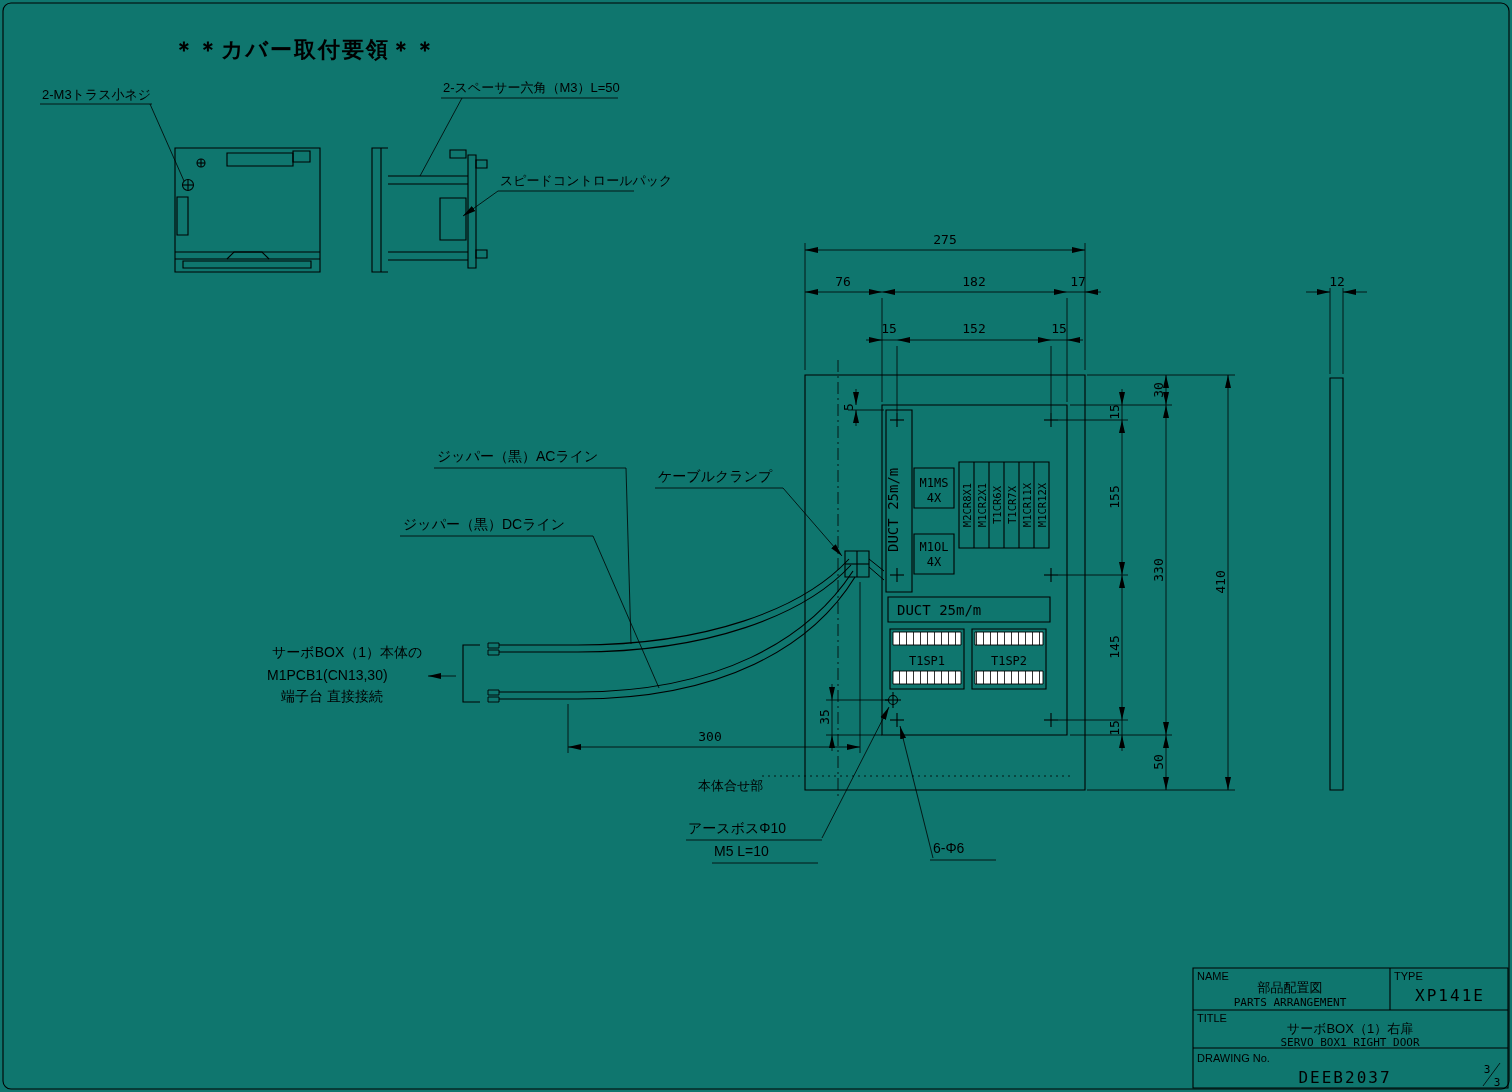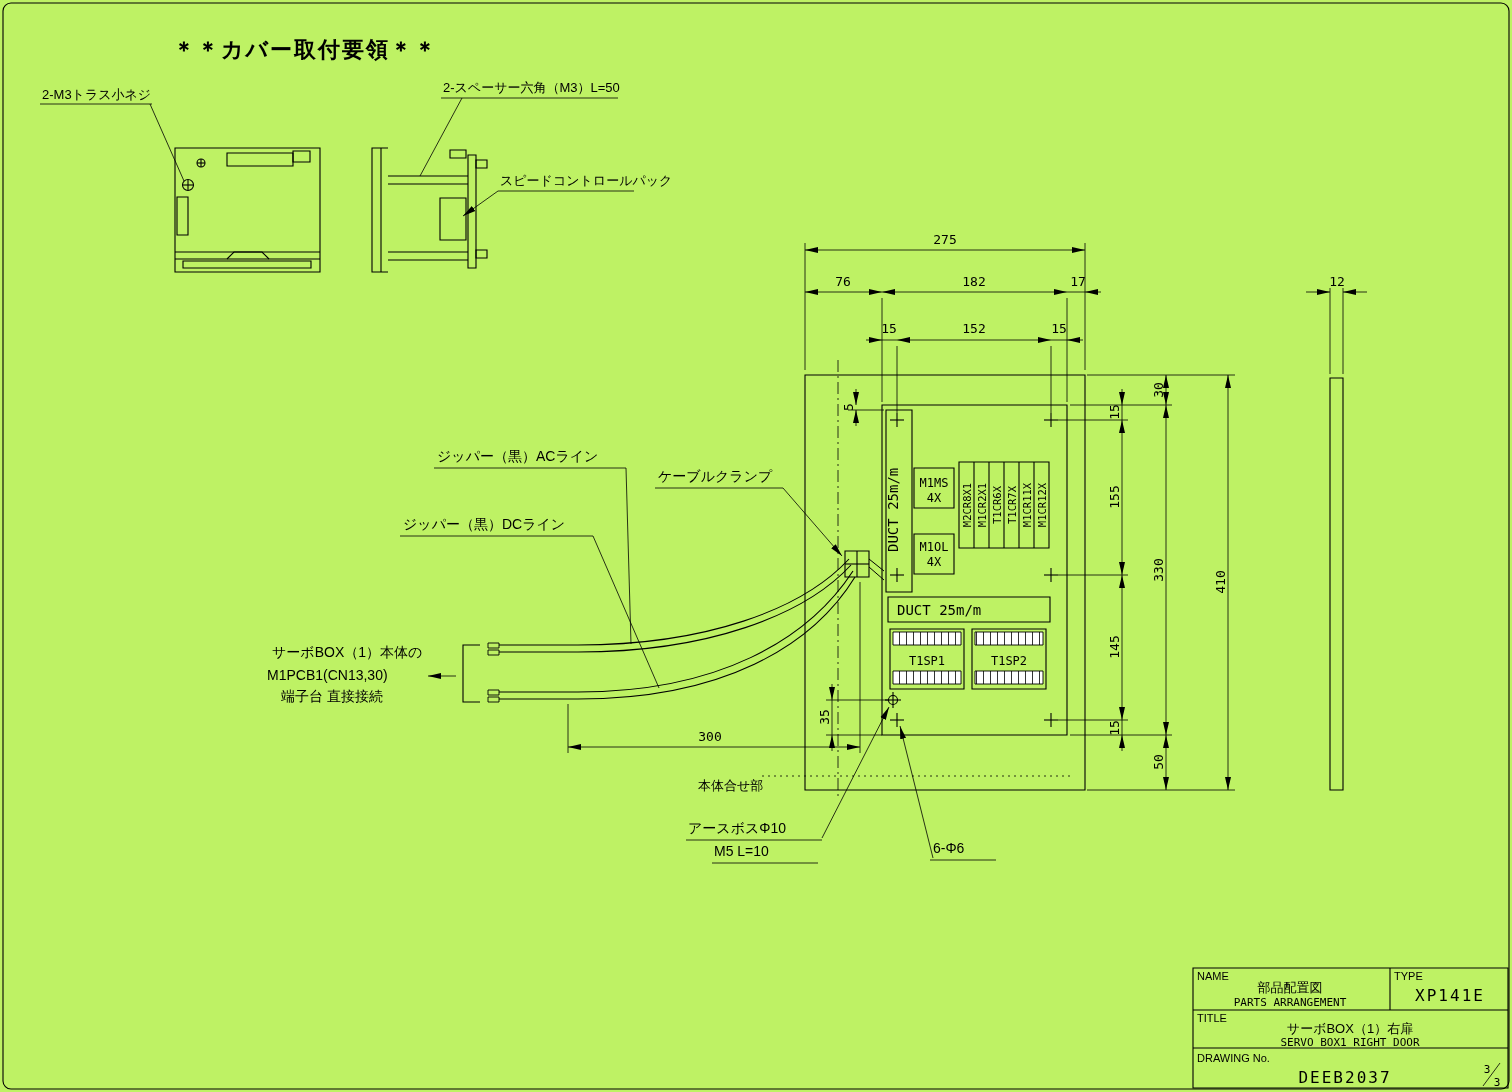--- a/index.html
+++ b/index.html
@@ -1,16 +1,16 @@
 <!DOCTYPE html>
 <html><head>
 <meta charset="utf-8">
 <style>
   html,body{margin:0;padding:0;background:#e8e8e8;}
-  .sheet{position:relative;width:1512px;height:1092px;background:#bef264;overflow:hidden;
+  .sheet{position:relative;width:1512px;height:1092px;background:#0f766e;overflow:hidden;
          font-family:"Liberation Sans",sans-serif;}
   svg{position:absolute;left:0;top:0;}
   svg *{vector-effect:non-scaling-stroke;}
   .geo{stroke:#000;stroke-width:1.1;fill:none;}
   .thin{stroke:#000;stroke-width:0.8;fill:none;}
   .hatchbox{stroke:#000;stroke-width:0.9;}
   text{fill:#000;stroke:none;}
   .title-txt{font:bold 22px "Liberation Sans",sans-serif;letter-spacing:2px;}
   .jp{font:14px "Liberation Sans",sans-serif;}
   .jp13{font:13px "Liberation Sans",sans-serif;}

